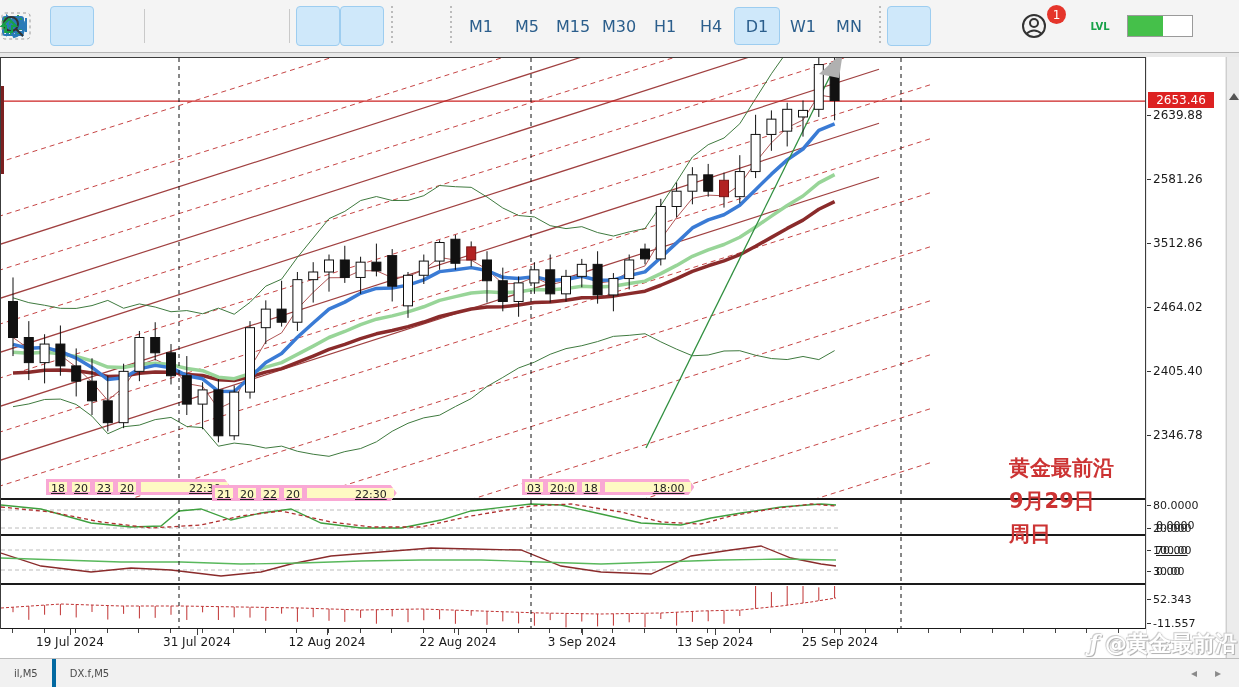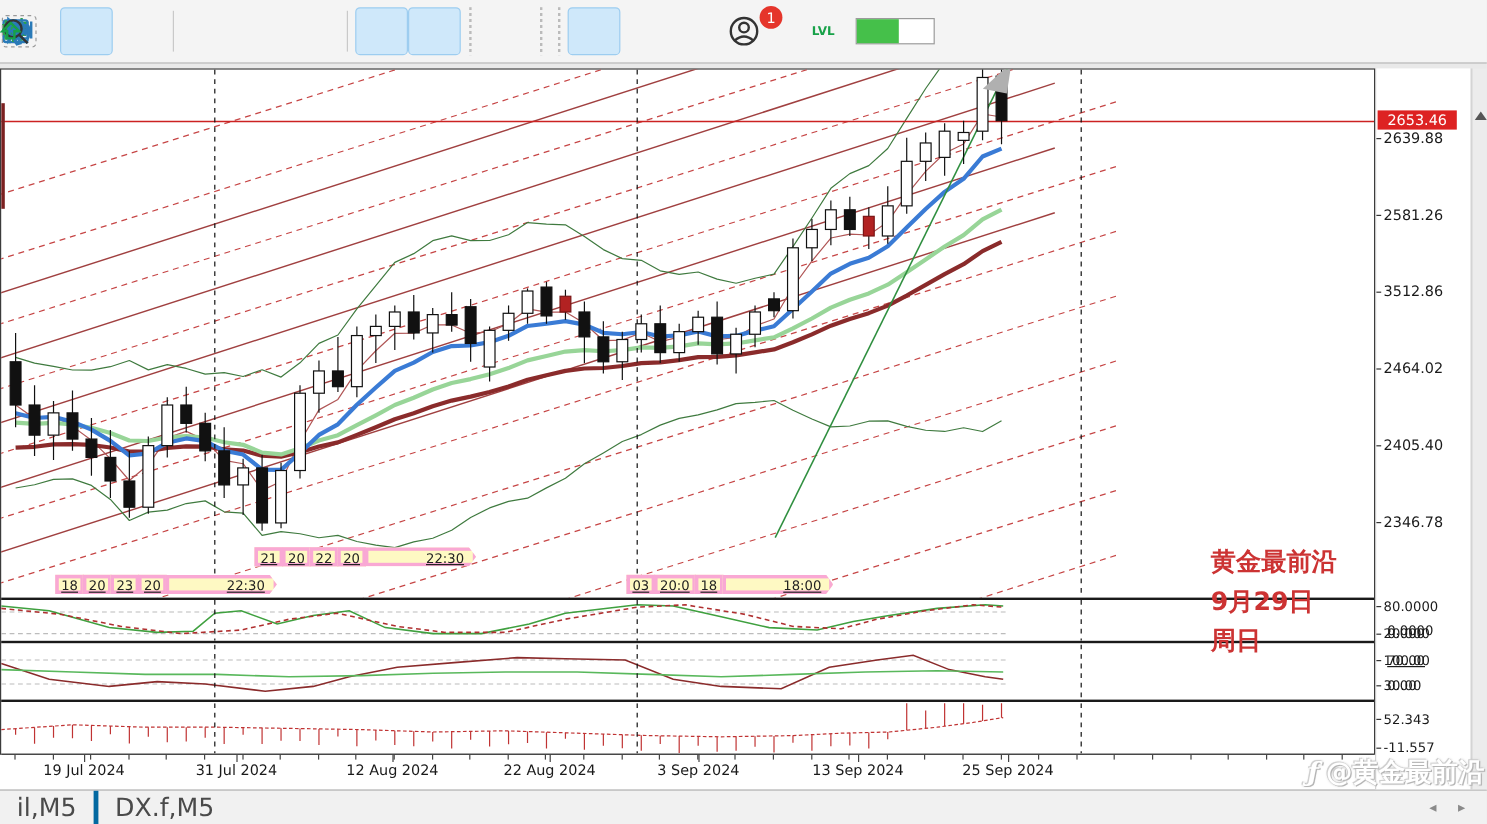--- a/index.html
+++ b/index.html
@@ -62,21 +62,21 @@
 
   
   .axis { position:absolute; left:0; top:629px; width:1146px; height:29px; background:#fff; }
   .axis-label { position:absolute; top:6px; transform:translateX(-50%); font-size:12px; color:#1a1a1a;
                 white-space:nowrap; }
   .axis-tick { position:absolute; top:0; width:1px; height:4px; background:#444; }
 
   
   .tabbar { position:absolute; left:0; top:658px; width:1239px; height:29px; background:#f1f1f1;
             border-top:1px solid #bdbdbd; display:flex; align-items:center; }
-  .tab { font-size:21px; color:#4a4a4a; padding:0 14px; height:100%; display:flex; align-items:center; }
+  .tab { font-size:10px; color:#4a4a4a; padding:0 14px; height:100%; display:flex; align-items:center; }
   .tab + .tab { border-left:4px solid #0369a1; }
   .tab-nav { position:absolute; right:18px; top:0; height:100%; display:flex; align-items:center;
              gap:18px; color:#8a8a8a; font-size:12px; }
 
   .watermark { position:absolute; right:2px; top:629px; font-size:22px; font-weight:bold;
                color:#ffffff; white-space:nowrap; z-index:20;
                text-shadow:1px 1px 0 #b5b5b5, -1px -1px 0 #cfcfcf, 0 0 2px #aaa; }
   .watermark .fglyph { font-style:italic; font-family:"DejaVu Serif", serif; margin-right:6px; }
 </style>
 </head>
@@ -176,20 +176,31 @@
         <rect x="2" y="2" width="28" height="26" rx="3" fill="none" stroke="#9a9a9a" stroke-dasharray="3,3"></rect>
       <g stroke="#2a7ab8" stroke-width="2" fill="none">
           <rect x="8" y="10" width="16" height="11" rx="2"></rect>
       <circle cx="16" cy="15.5" r="3"></circle>
           <line x1="12" y1="10" x2="14" y2="7"></line>
           <line x1="20" y1="10" x2="18" y2="7"></line>
         </g>
       </svg>
   </div>
   <div class="dots"></div>
+  <div id="tf-group" style="display:flex;">
+      <div class="tf-btn">M1</div>
+      <div class="tf-btn">M5</div>
+      <div class="tf-btn">M15</div>
+      <div class="tf-btn">M30</div>
+      <div class="tf-btn">H1</div>
+      <div class="tf-btn">H4</div>
+      <div class="tf-btn active">D1</div>
+      <div class="tf-btn">W1</div>
+      <div class="tf-btn">MN</div>
+    </div>
   <div class="dots"></div>
   <div class="icon-btn sel">
     <svg width="26" height="26">
         <path d="M7,3 L20,14 L13,15 L17,23 L14,24 L10,17 L7,21 Z" fill="none" stroke="#2a7ab8" stroke-width="2"></path>
       </svg>
   </div>
   <div class="icon-btn">
     <svg width="26" height="26">
         <g stroke="#2a7ab8" stroke-width="2" fill="#2a7ab8">
       <line x1="13" y1="3" x2="13" y2="23"></line>
@@ -450,21 +461,21 @@
     </svg>
   <div class="hline" style="top:570px"></div>
   <div id="tags-layer">
       <div class="tag-group" style="left: 46px; top: 421px;">
         <span class="tag">18</span>
         <span class="tag">20</span>
         <span class="tag">23</span>
         <span class="tag">20</span>
         <span class="tag">22:30</span>
       </div>
-      <div class="tag-group" style="left: 212px; top: 398px;">
+      <div class="tag-group" style="left: 212px; top: 427px;">
         <span class="tag">21</span>
         <span class="tag">20</span>
         <span class="tag">22</span>
         <span class="tag">20</span>
         <span class="tag">22:30</span>
       </div>
       <div class="tag-group" style="left: 522px; top: 421px;">
         <span class="tag">03</span>
         <span class="tag">20:0</span>
         <span class="tag">18</span>

